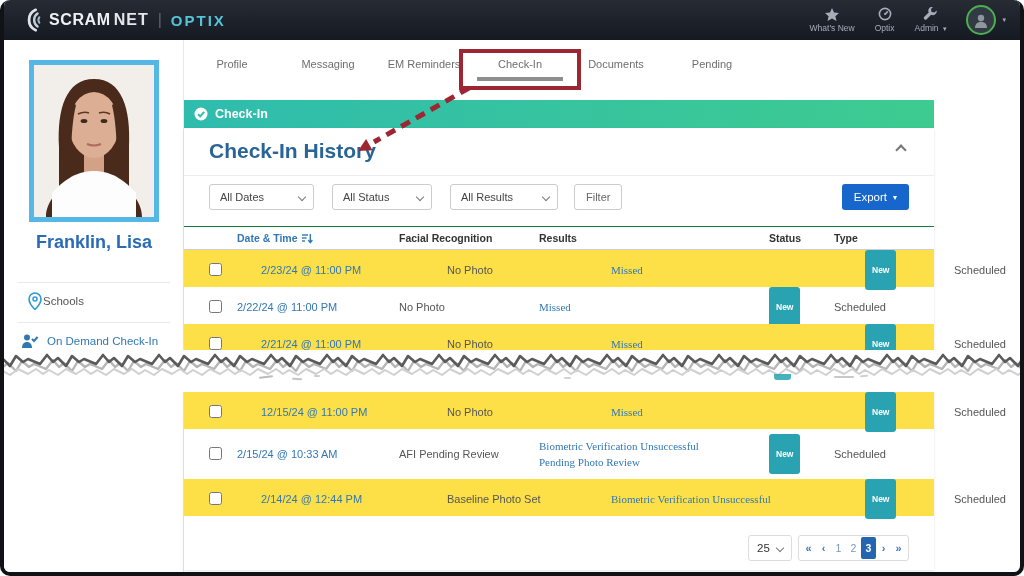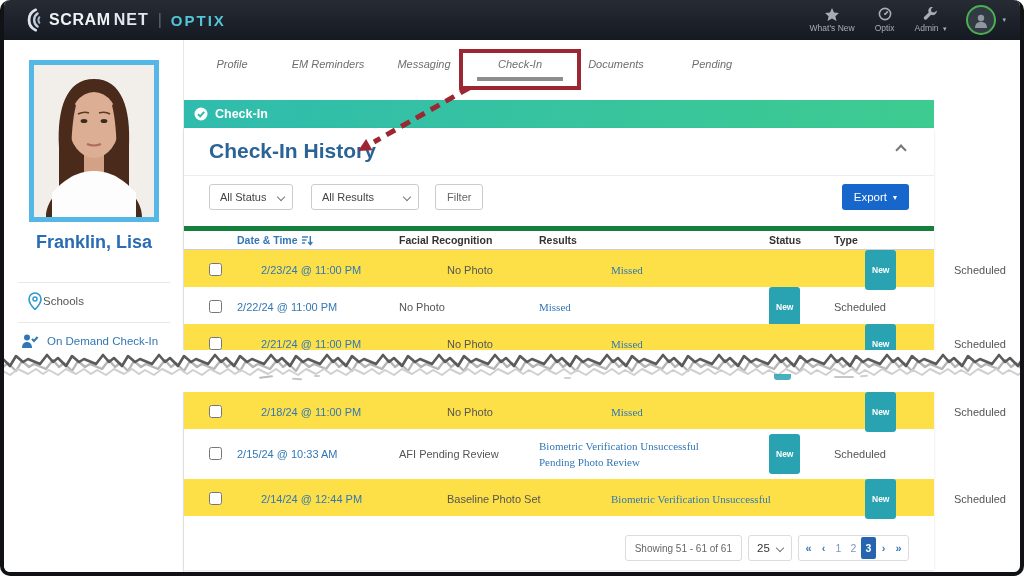--- a/index.html
+++ b/index.html
@@ -17,21 +17,21 @@
   .brand-optix { color:#54c4d8; font-size:15px; font-weight:600; letter-spacing:2px; }
   .nav-right { position:absolute; right:14px; top:0; height:40px; display:flex; align-items:center; gap:20px; }
   .nav-item { display:flex; flex-direction:column; align-items:center; gap:2px; color:#a7adb8; font-size:8.5px; cursor:pointer; }
   .nav-item svg { display:block; }
   .nav-caret { font-size:7px; margin-left:2px; }
   .avatar-wrap { display:flex; align-items:center; gap:4px; color:#a7adb8; cursor:pointer; }
   .avatar { width:30px; height:30px; border-radius:50%; background:#323a43; border:2px solid #4caf50;
     display:flex; align-items:center; justify-content:center; }
 
   
-  .tabbar { position:absolute; left:180px; top:40px; height:48px; display:flex; z-index:10;font-style:italic; }
+  .tabbar { position:absolute; left:180px; top:40px; height:48px; display:flex; z-index:10; }
   .tab { width:96px; display:flex; align-items:center; justify-content:center;
     font-size:11px; color:#6e6e6e; cursor:pointer; position:relative; }
   .tab.active::after { content:""; position:absolute; left:5px; right:5px; bottom:7px; height:4px; background:#8d8d8d; }
 
   
   .anno-box { position:absolute; left:455px; top:49px; width:122px; height:41px;
     border:4px solid #9d2633; z-index:50; pointer-events:none; }
   .anno-arrow { position:absolute; left:338px; top:82px; z-index:50; pointer-events:none; }
 
   
@@ -65,21 +65,21 @@
   .fselect .chev, .pg-select .chev { position:absolute; right:8px; top:9px; width:6px; height:6px;
     border-left:1.5px solid #777; border-bottom:1.5px solid #777; transform:rotate(-45deg); }
   .btn-filter { height:26px; border:1px solid #ccc; border-radius:3px; background:#fff;
     font-size:11px; color:#666; padding:0 11px; display:flex; align-items:center; cursor:pointer; margin-left:-2px; }
   .btn-export { position:absolute; right:25px; top:56px; height:26px; background:#1766cb; color:#fff;
     border:none; border-radius:3px; font-size:11.5px; padding:0 12px; display:flex; align-items:center; gap:6px; cursor:pointer; }
   .btn-export .caret { font-size:8px; }
 
   .tgrid { display:grid; grid-template-columns:28px 162px 140px 230px 65px 1fr; align-items:center;
     padding:0 25px; width:100%; }
-  .thead { position:absolute; left:0; top:98px; height:24px; border-top:5px solid #15803d; border-bottom:1px solid #cfcfcf;
+  .thead { position:absolute; left:0; top:98px; height:24px; border-top:1px solid #15803d; border-bottom:1px solid #cfcfcf;
     font-size:10.5px; font-weight:700; color:#333; }
   .th-date { color:#3277b5; display:flex; align-items:center; gap:4px; cursor:pointer; }
   .trow { position:absolute; left:0; height:37px; font-size:11px; color:#555; }
   .trow.stripe { background:#fde047;gap:24px; }
   .trow.tall { height:50px; }
   a.link { color:#3277b5; text-decoration:none; cursor:pointer; }
   a.link:empty { display:none; }
   .results-cell { display:flex; flex-direction:column; line-height:16px;font-family:Liberation Serif, serif; }
   .badge { display:inline-block; background:#29a3b1; color:#fff; font-size:8.5px; font-weight:700;
     padding:15px 7px; border-radius:3px; }
@@ -147,22 +147,22 @@
             <path d="M3,16 c0,-4.2 2.7,-6.3 6,-6.3 s6,2.1 6,6.3 Z" fill="#8f969e"></path>
           </svg>
         </div>
         <span class="nav-caret">▾</span>
       </div>
     </div>
   </div>
 
   <div class="tabbar">
     <div class="tab">Profile</div>
+    <div class="tab">Messaging</div>
     <div class="tab">EM Reminders</div>
-    <div class="tab">Messaging</div>
     <div class="tab active">Check-In</div>
     <div class="tab">Documents</div>
     <div class="tab">Pending</div>
   </div>
 
   <div class="sidebar">
     <div class="photo-frame">
       <svg width="120" height="152" viewBox="0 0 120 152">
         <rect width="120" height="152" fill="#f2efeb"></rect>
         <path d="M60,14 C32,14 23,44 25,82 L25,126 C25,126 12,136 12,152 L108,152 C108,136 95,126 95,126 L95,82 C97,44 88,14 60,14 Z" fill="#4a2b1b"></path>
@@ -215,21 +215,25 @@
 
   <div class="card">
     <div class="card-head">
       <div class="card-title">Check-In History</div>
       <div class="collapse-btn">
             <div class="chev-up"></div>
           </div>
     </div>
 
     <div class="filters">
-      <div class="fselect" style="width:84px">
+      <div class="fselect" style="width:105px">
+        <span>All Dates</span>
+            <span class="chev"></span>
+      </div>
+      <div class="fselect" style="width:100px">
         <span>All Status</span>
             <span class="chev"></span>
       </div>
       <div class="fselect" style="width:108px">
         <span>All Results</span>
             <span class="chev"></span>
       </div>
       <button class="btn-filter">Filter</button>
     </div>
     <button class="btn-export">
@@ -281,21 +285,21 @@
       <span>No Photo</span>
       <span class="results-cell">
             <a class="link">Missed</a>
           </span>
       <span><span class="badge">New</span></span>
       <span>Scheduled</span>
     </div>
 
     <div class="trow tgrid stripe" style="top:264px">
       <span><input type="checkbox" class="cbox" style=""></span>
-      <a class="link">2/18/24 @ 11:00 PM</a>
+      <a class="link">12/15/24 @ 11:00 PM</a>
       <span>No Photo</span>
       <span class="results-cell">
             <a class="link">Missed</a>
           </span>
       <span><span class="badge">New</span></span>
       <span>Scheduled</span>
     </div>
     <div class="trow tgrid tall" style="top:301px">
       <span><input type="checkbox" class="cbox" style=""></span>
       <a class="link">2/15/24 @ 10:33 AM</a>
@@ -312,21 +316,20 @@
       <a class="link">2/14/24 @ 12:44 PM</a>
       <span>Baseline Photo Set</span>
       <span class="results-cell">
             <a class="link">Biometric Verification Unsuccessful</a>
           </span>
       <span><span class="badge">New</span></span>
       <span>Scheduled</span>
     </div>
 
     <div class="pagination">
-      <div class="pg-showing">Showing 51 - 61 of 61</div>
       <div class="pg-select">
         <span>25</span>
             <span class="chev"></span>
       </div>
       <div class="pager">
         <div class="pg-cell arrow">«</div>
         <div class="pg-cell arrow">‹</div>
         <div class="pg-cell">1</div>
         <div class="pg-cell">2</div>
         <div class="pg-cell active">3</div>

